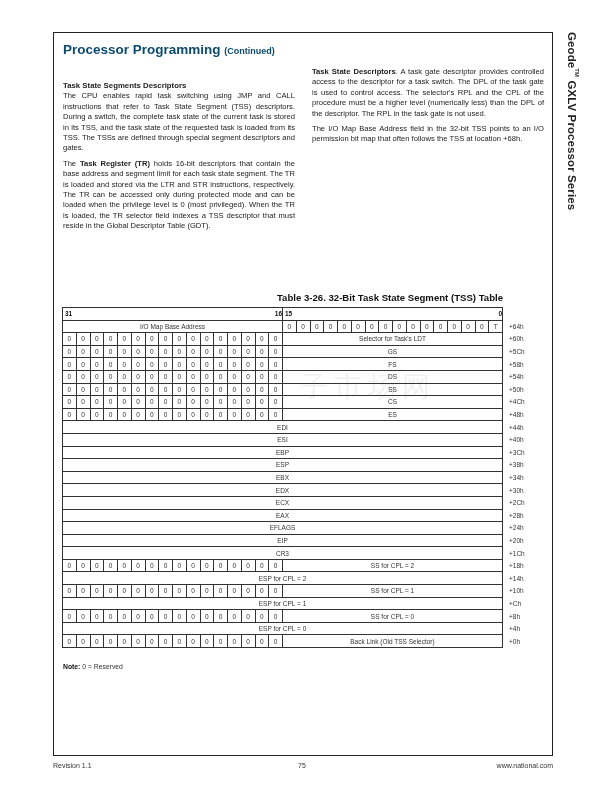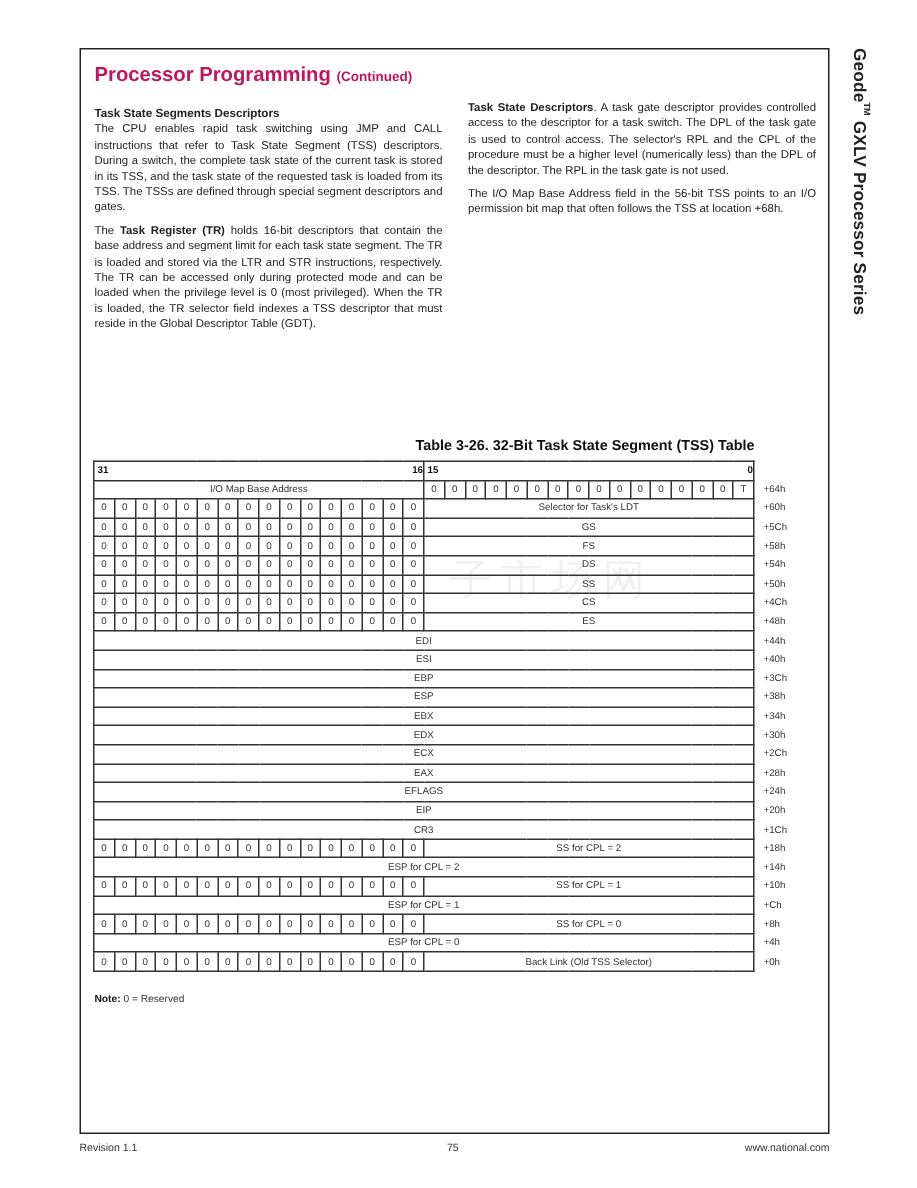--- a/index.html
+++ b/index.html
@@ -4,26 +4,26 @@
 <style>
   html, body { margin: 0; padding: 0; background: #ffffff; }
   body { width: 611px; height: 792px; position: relative; overflow: hidden;
          font-family: "Liberation Sans", sans-serif; color: #1a1a1a; }
   .frame { position: absolute; left: 53px; top: 32px; width: 500px; height: 724px;
            border: 1px solid #222; box-sizing: border-box; }
   .side-title { position: absolute; left: 560px; top: 32px; width: 20px; height: 230px;
                 writing-mode: vertical-rl; font-weight: bold; font-size: 11.5px; color: #222;
                 letter-spacing: 0.1px; white-space: nowrap; }
   .side-title sup { font-size: 6px; }
-  .page-title { position: absolute; left: 63px; top: 42px; font-size: 13.5px; font-weight: bold; color: #be185d; }
+  .page-title { position: absolute; left: 63px; top: 42px; font-size: 13.5px; font-weight: bold; color: #0c4a6e; }
   .page-title .cont { font-size: 9px; }
   .col { position: absolute; font-size: 7.6px; line-height: 10.4px; color: #222; text-align: justify; }
   .col p { margin: 0 0 5px 0; }
   .col h4 { margin: 0; font-size: 7.8px; font-weight: bold; }
-  .col-left { left: 63px; top: 71px; width: 232px; }
+  .col-left { left: 63px; top: 81px; width: 232px; }
   .col-right { left: 312px; top: 67px; width: 232px; }
   .tbl-caption { position: absolute; left: 63px; top: 292px; width: 440px; text-align: right;
                  font-size: 9.6px; font-weight: bold; color: #111; }
   .tss { position: absolute; left: 62px; top: 307px; border-collapse: collapse; table-layout: fixed;
          font-size: 6.5px; color: #333; }
   .tss td { border: 1px solid #333; height: 11.6px; padding: 0; text-align: center; overflow: hidden; white-space: nowrap; }
   .tss td.bit { width: 12.7px; }
   .tss tr.hdr td { font-weight: bold; color: #111; }
   .tss td.off { border: none; text-align: left; padding-left: 6px; width: 30px; color: #333; }
   .tss td.hl { text-align: left; padding-left: 2px; }
@@ -44,21 +44,21 @@
 <div class="page-title"><span>Processor Programming </span><span class="cont">(Continued)</span></div>
 
 <div class="col col-left">
   <h4>Task State Segments Descriptors</h4>
   <p>The CPU enables rapid task switching using JMP and CALL instructions that refer to Task State Segment (TSS) descriptors. During a switch, the complete task state of the current task is stored in its TSS, and the task state of the requested task is loaded from its TSS. The TSSs are defined through special segment descriptors and gates.</p>
   <p><span>The </span><b>Task Register (TR)</b><span> holds 16-bit descriptors that contain the base address and segment limit for each task state segment. The TR is loaded and stored via the LTR and STR instructions, respectively. The TR can be accessed only during protected mode and can be loaded when the privilege level is 0 (most privileged). When the TR is loaded, the TR selector field indexes a TSS descriptor that must reside in the Global Descriptor Table (GDT).</span></p>
 </div>
 
 <div class="col col-right">
   <p><b>Task State Descriptors</b><span>. A task gate descriptor provides controlled access to the descriptor for a task switch. The DPL of the task gate is used to control access. The selector's RPL and the CPL of the procedure must be a higher level (numerically less) than the DPL of the descriptor. The RPL in the task gate is not used.</span></p>
-  <p>The I/O Map Base Address field in the 56-bit TSS points to an I/O permission bit map that often follows the TSS at location +68h.</p>
+  <p>The I/O Map Base Address field in the 32-bit TSS points to an I/O permission bit map that often follows the TSS at location +68h.</p>
 </div>
 
 <div class="wm">子市场网</div>
 
 <div class="tbl-caption">Table 3-26.  32-Bit Task State Segment (TSS) Table</div>
 
 <table class="tss" id="tss">
   <colgroup id="cols">
       <col style="width: 13.75px;">
       <col style="width: 13.75px;">

